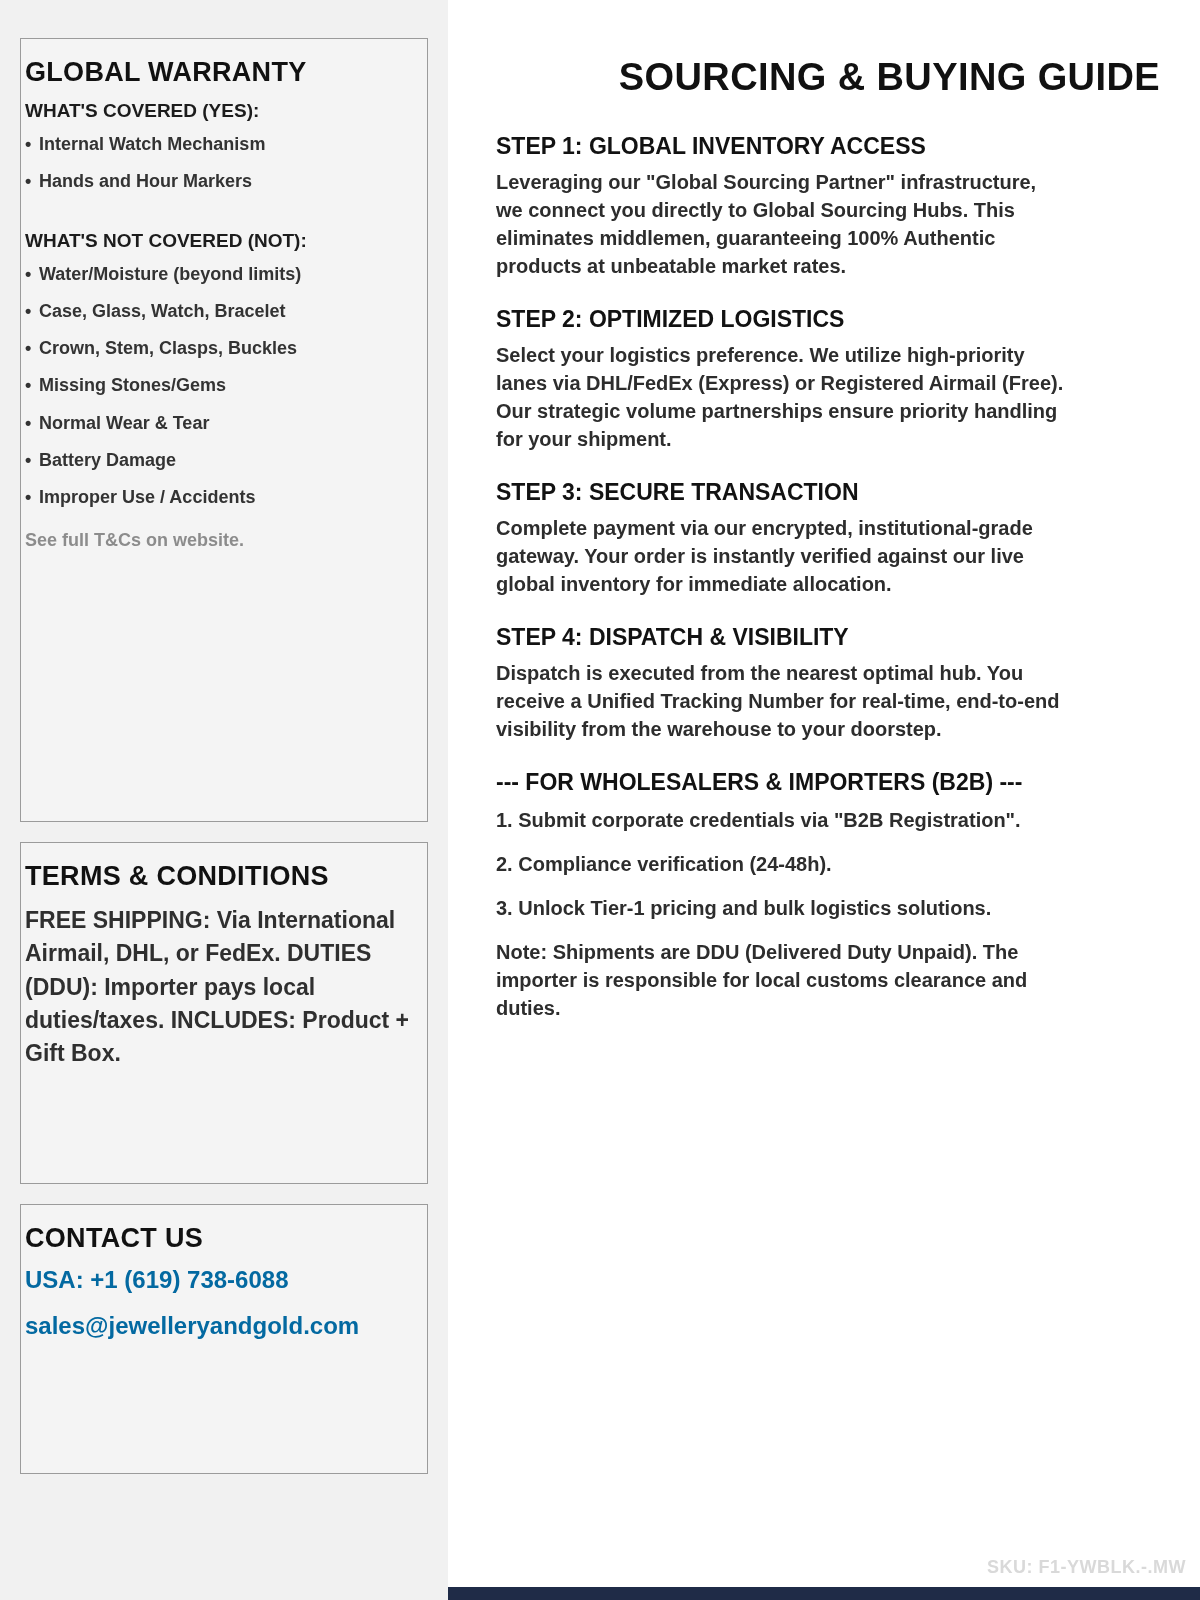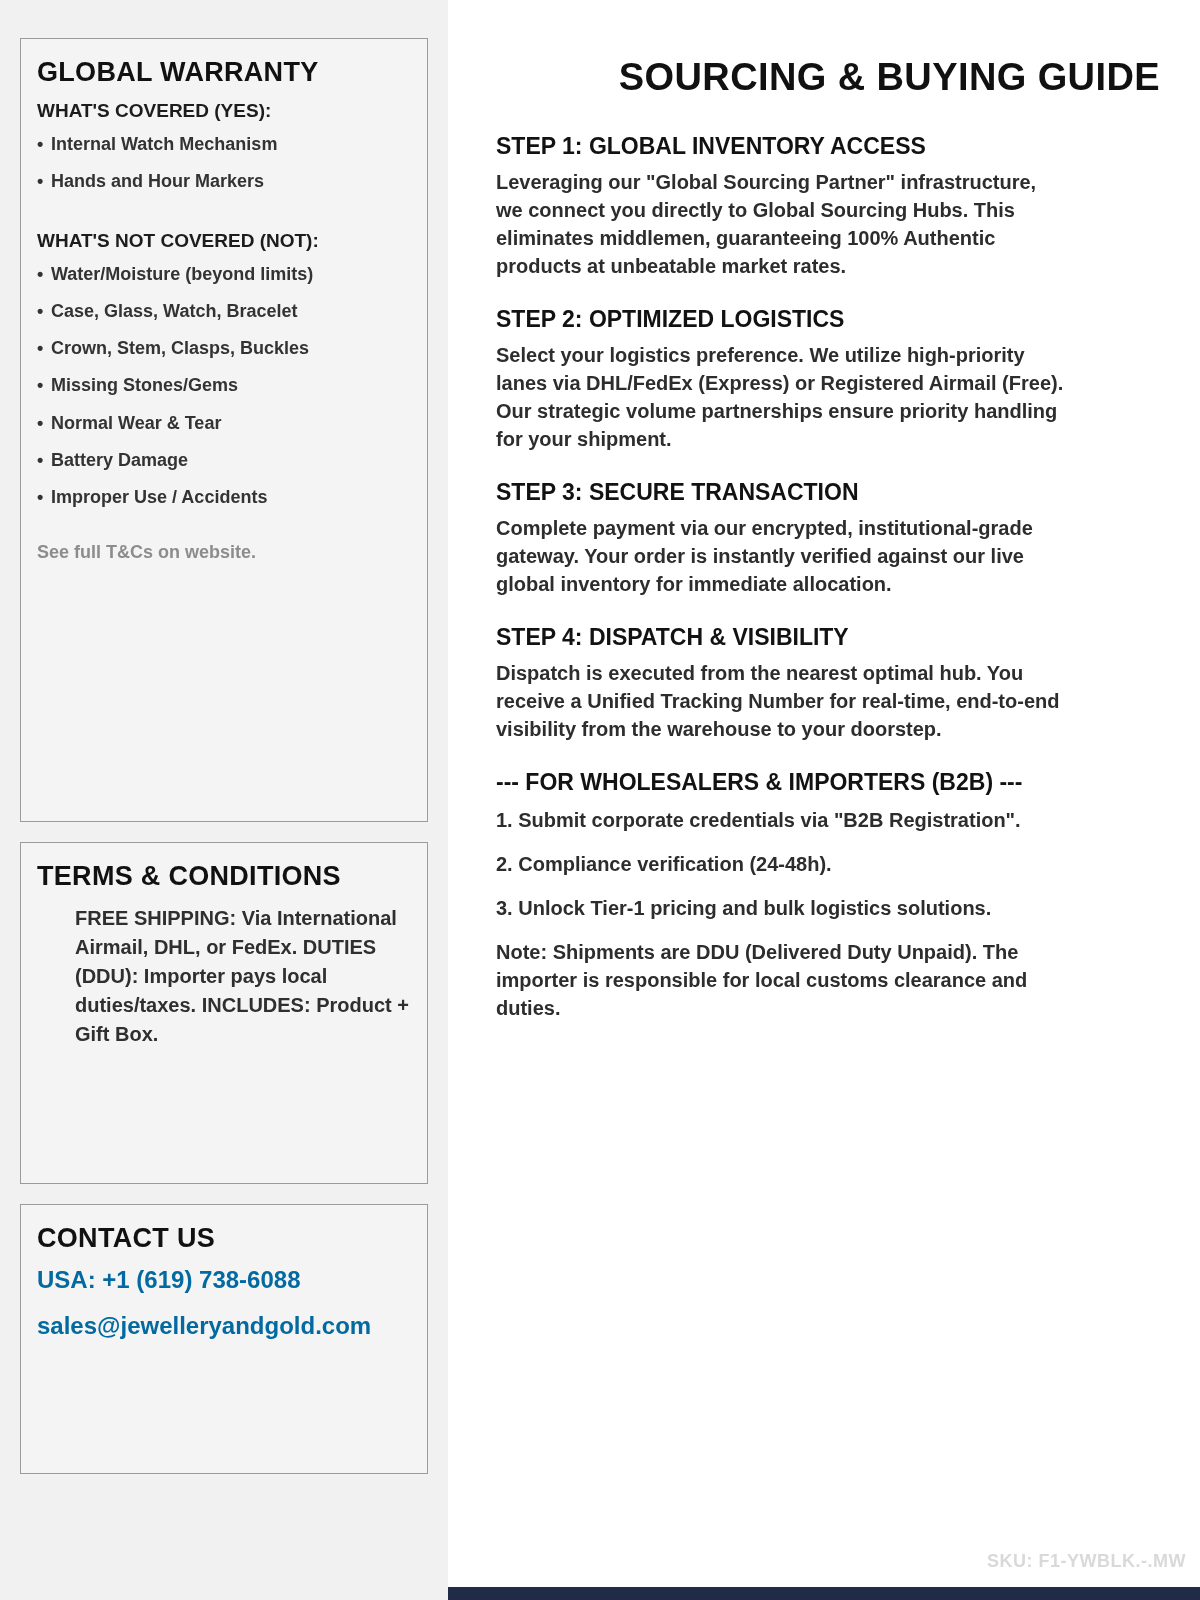--- a/index.html
+++ b/index.html
@@ -20,21 +20,21 @@
   .sidebar {
     width: 448px;
     min-width: 448px;
     background: #f1f1f1;
     padding: 38px 20px 20px 20px;
     height: 1600px;
   }
   .side-box {
     border: 1px solid #9b9b9b;
     background: #f4f4f4;
-    padding: 18px 16px;
+    padding: 18px 4px;
     margin-bottom: 20px;
   }
   .side-box.warranty { min-height: 784px; }
   .side-box.terms    { min-height: 342px; margin-top: 8px; }
   .side-box.contact  { min-height: 270px; }
 
   .side-title {
     font-size: 27px;
     font-weight: 800;
     color: #111111;
@@ -58,31 +58,30 @@
     position: relative;
   }
   .bullet-item::before {
     content: "•";
     position: absolute;
     left: 0;
     top: 0;
     color: #333333;
   }
   .side-footnote {
-    margin-top: 32px;
+    margin-top: 20px;
     font-size: 18px;
     font-weight: 600;
     color: #8c8c8c;
   }
   .side-body {
-    font-size: 20px;
+    font-size: 23px;
     font-weight: 700;
     color: #2f2f2f;
     line-height: 1.45;
-    margin-left: 38px;
   }
   .contact-line {
     font-size: 24px;
     font-weight: 700;
     color: #0369a1;
     margin-bottom: 18px;
   }
 
   
   .main {
@@ -132,21 +131,21 @@
     font-size: 20px;
     font-weight: 600;
     color: #2d2d2d;
     line-height: 1.4;
     max-width: 540px;
   }
 
   .sku {
     position: absolute;
     right: 14px;
-    bottom: 28px;
+    bottom: 22px;
     font-size: 18px;
     font-weight: 700;
     color: #d9d9d9;
     letter-spacing: 0.5px;
     margin-top: 40px;
   }
   .footer-bar {
     position: absolute;
     left: 448px;
     right: 0;

